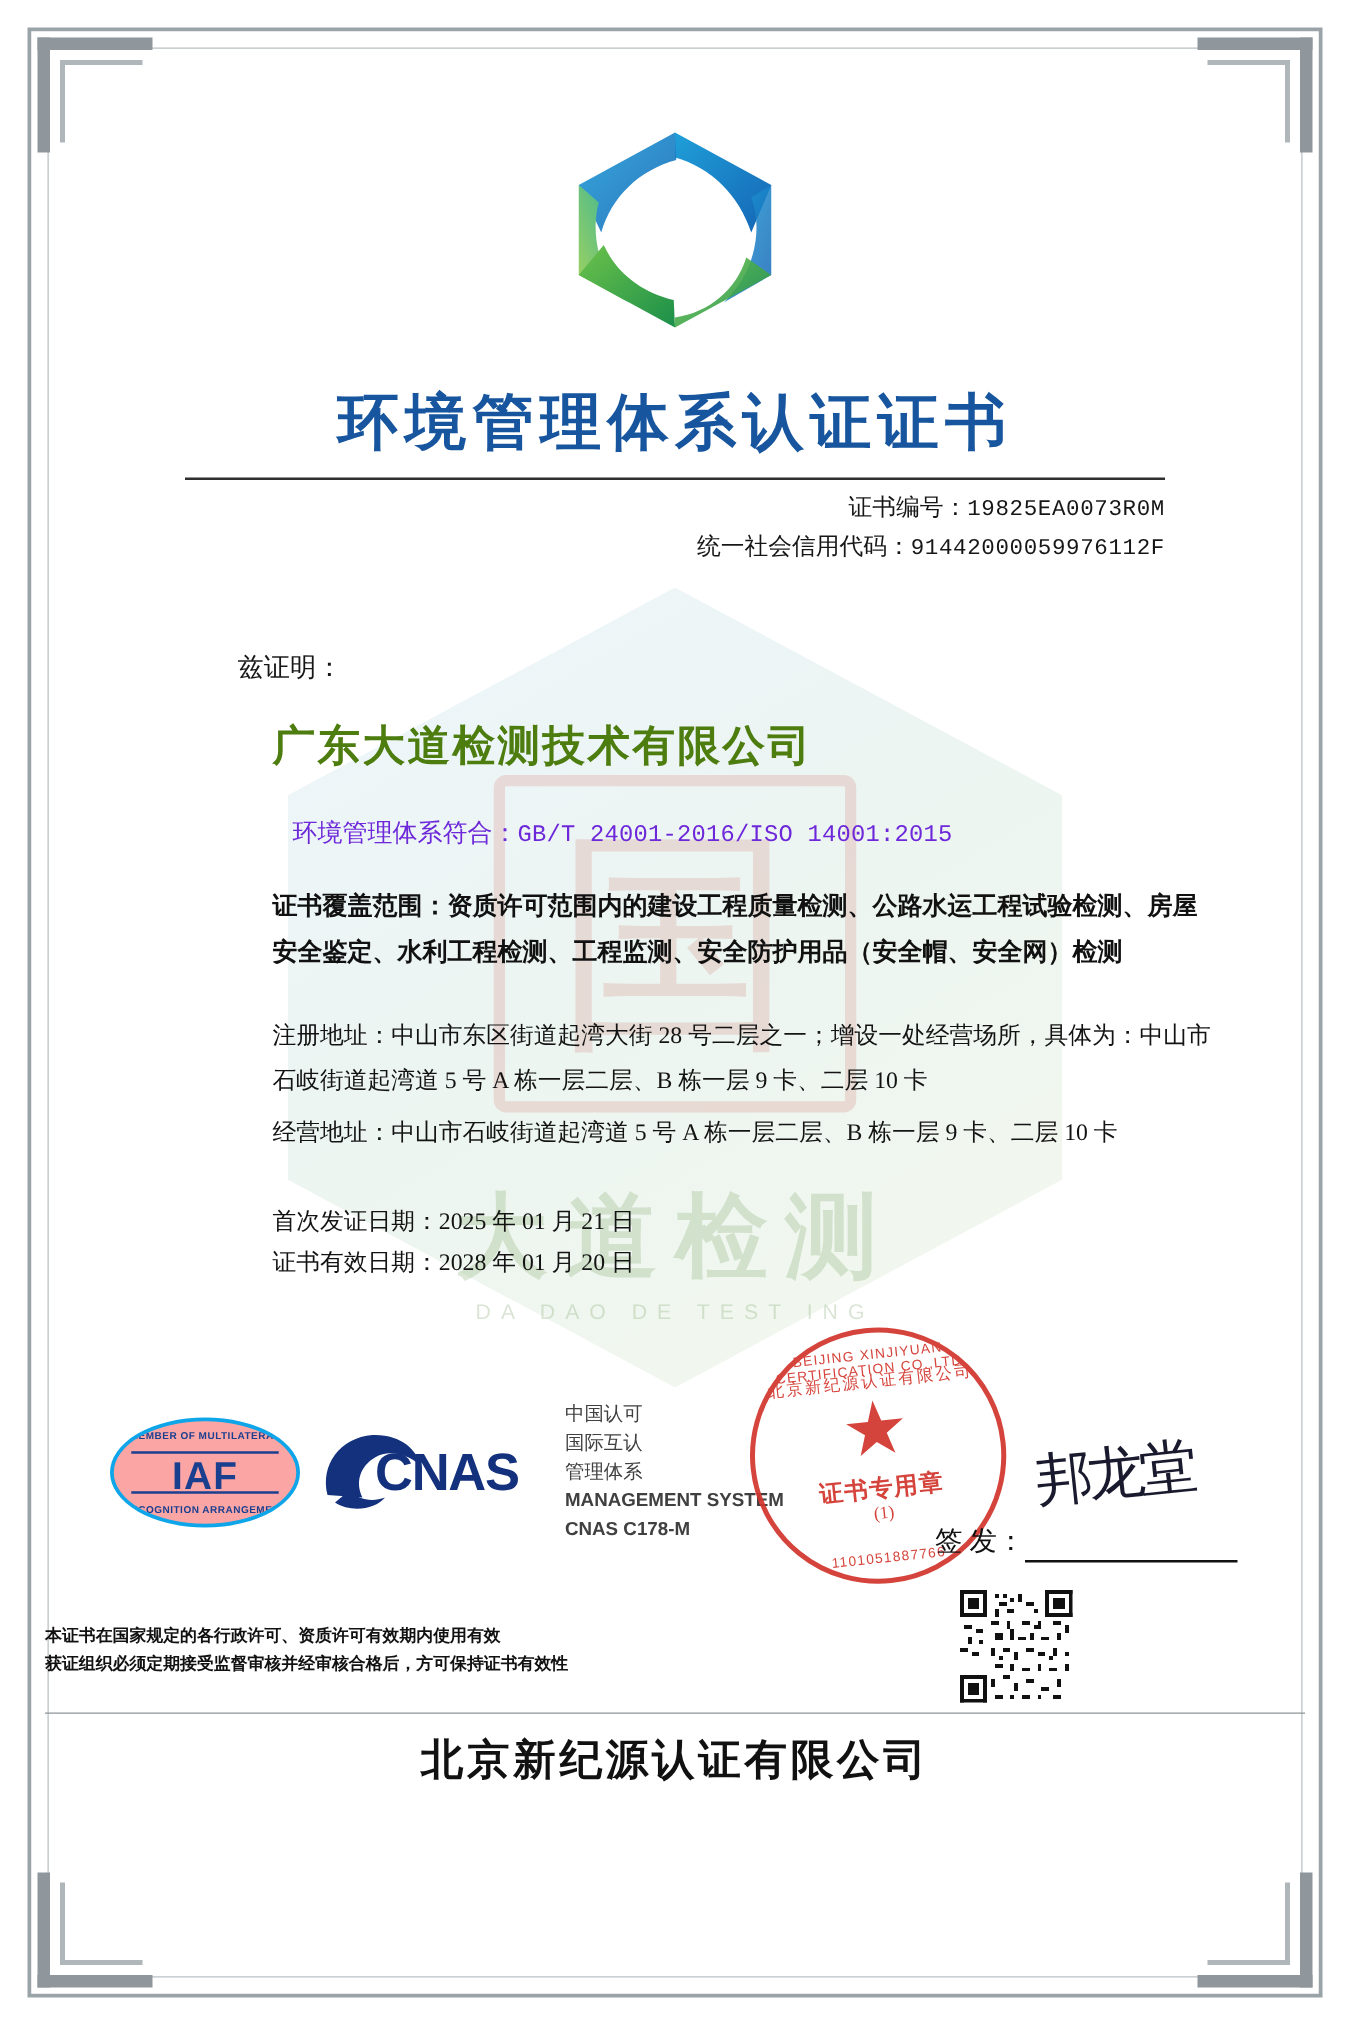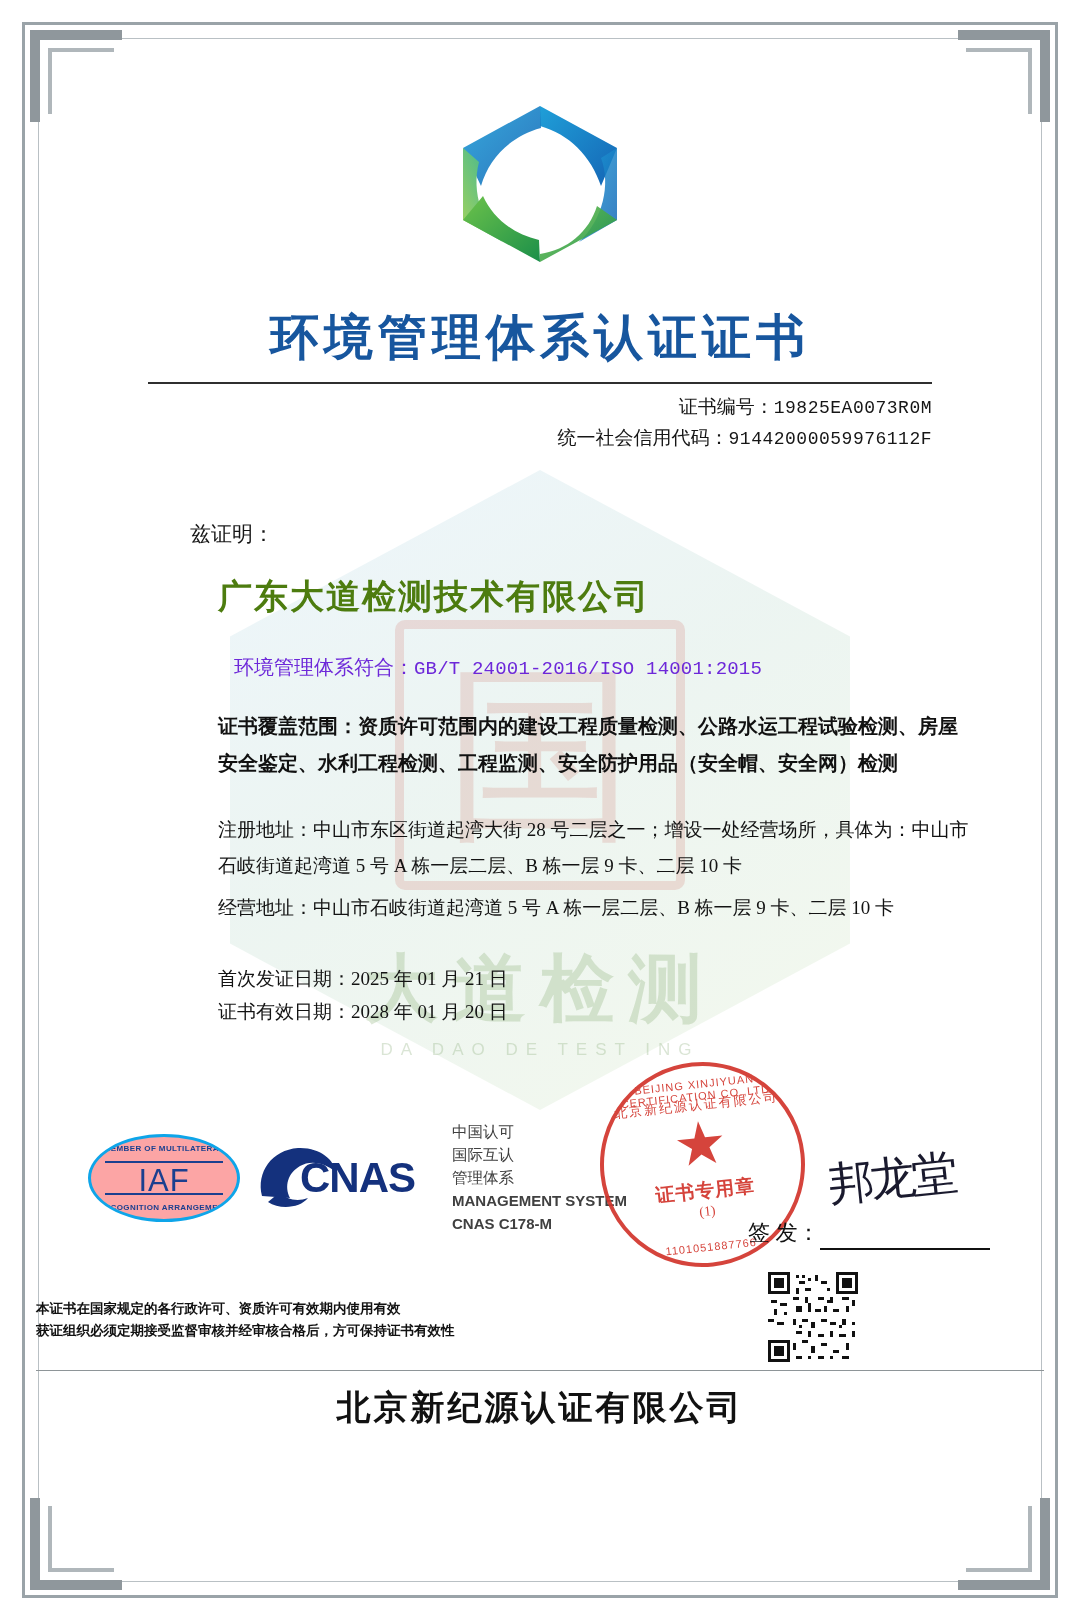--- a/index.html
+++ b/index.html
@@ -217,21 +217,21 @@
     font-family: "Liberation Sans", sans-serif;
     letter-spacing: .4px;
   }
   .iaf .ring-top { top: 7px; }
   .iaf .ring-bot { bottom: 7px; }
   .iaf .iaf-text {
     position: absolute;
     left: 0; right: 0; top: 26px;
     text-align: center;
     font-size: 31px;
-    font-weight: 400;
+    font-weight: 700;
     font-family: "Liberation Sans", sans-serif;
     letter-spacing: 1px;
   }
   .iaf .bar {
     position: absolute;
     left: 14px; right: 14px;
     height: 2px;
     background: #1b3f8f;
   }
   .iaf .bar.t { top: 24px; }

